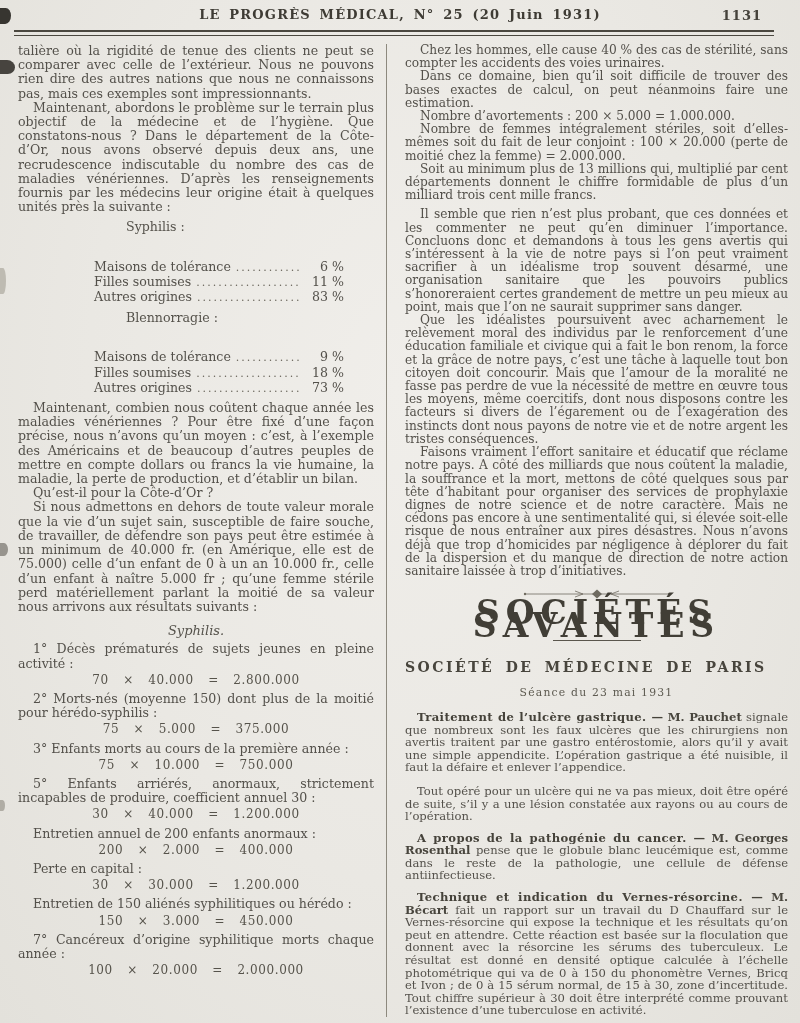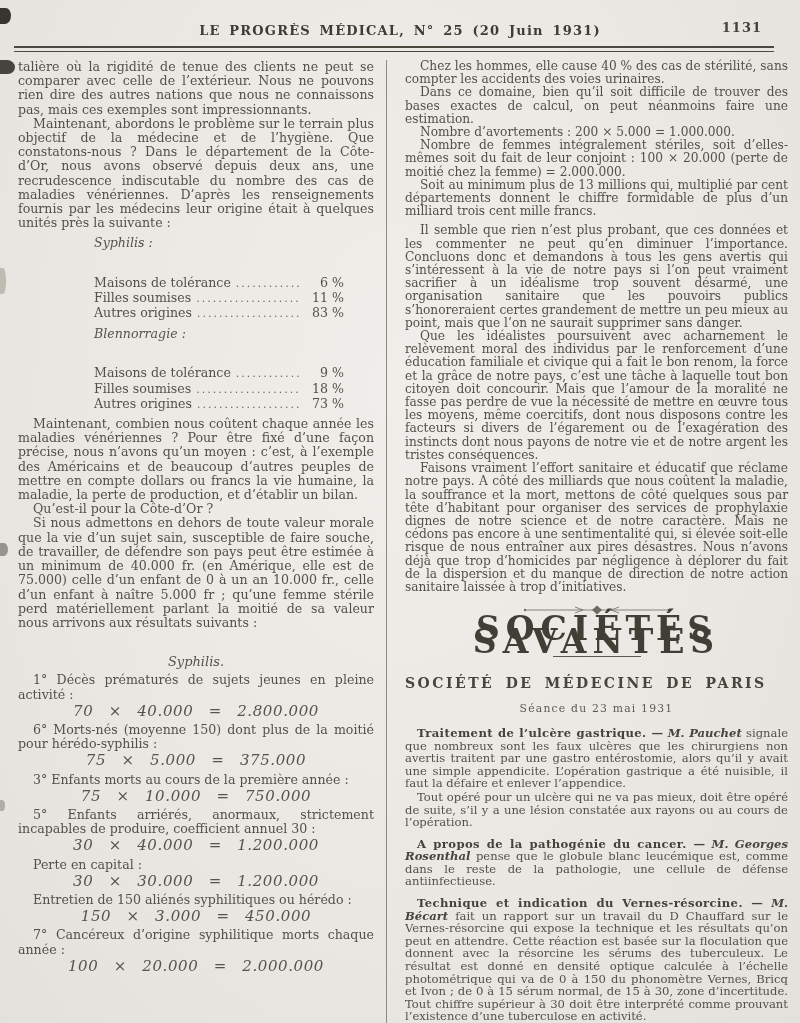--- a/index.html
+++ b/index.html
@@ -6,61 +6,61 @@
   body {
     width:800px; height:1023px; overflow:hidden; position:relative;
     background: radial-gradient(ellipse at 50% 38%, #f0eeea 0%, #eae8e3 55%, #e3e1db 100%);
     font-family:"DejaVu Serif","Liberation Serif",serif;
     color:#53504a;
     -webkit-font-smoothing:antialiased;
   }
   .page { position:relative; width:800px; height:1023px; }
 
   
-  .masthead { position:relative; padding-top:20px; text-align:center; }
+  .masthead { position:relative; padding-top:4px; text-align:center; }
   .journal-line { font-size:13px; font-weight:bold; letter-spacing:1.2px; color:#3e3b34; word-spacing:3px; }
   .journal-line .issue { font-weight:bold; }
-  .folio { position:absolute; top:20px; right:38px; font-size:13px; font-weight:bold; letter-spacing:1px; color:#45423b; }
+  .folio { position:absolute; top:8px; right:38px; font-size:13px; font-weight:bold; letter-spacing:1px; color:#45423b; }
   .head-rule { margin:7px 26px 0 14px; height:3px; border-top:2px solid #4b4840; border-bottom:1px solid #4b4840; }
 
   
   .columns { display:grid; grid-template-columns:368px 1fr; padding:8px 12px 0 18px; }
   .col-left { padding-right:12px; font-size:12.6px; line-height:14.2px; text-align:justify; }
   .col-right { border-left:1px solid #8d897e; padding-left:18px; font-size:12.2px; line-height:13.2px; text-align:justify; }
   p { margin:0; }
   .indent { text-indent:15px; }
 
   
-  .stat-head { margin-left:76px; font-style:italic; margin-top:6px; margin-bottom:2px; color:#55524b; }
+  .stat-head { margin-left:108px; margin-top:6px; margin-bottom:2px; color:#55524b; }
   .stat-rows { margin-left:76px; width:250px;margin-top:25px; }
   .stat-row { display:flex; align-items:baseline; }
   .stat-label { white-space:nowrap; }
   .stat-dots { flex:1; overflow:hidden; white-space:nowrap; margin:0 5px; color:#6e6a60; letter-spacing:2px; font-size:11px; }
   .stat-dots::after { content:"..................................................."; }
   .stat-value { width:40px; text-align:right; white-space:nowrap; }
 
   
   .calc-item { margin-top:3px; }
   .calc-text { text-indent:15px; text-align:justify; }
-  .formula { text-align:center; word-spacing:10px; letter-spacing:.6px; font-size:15px; color:#56534b; margin:2px 0 5px;font-style:italic; }
+  .formula { text-align:center; word-spacing:10px; letter-spacing:.6px; font-size:12px; color:#56534b; margin:2px 0 5px; }
   .formula:empty { display:none; margin:0; }
-  .center-head { text-align:center; font-style:italic; margin:25px 0 4px; font-size:13px; color:#55524b; }
+  .center-head { text-align:center; font-style:italic; margin:10px 0 4px; font-size:13px; color:#55524b; }
 
   
   .ornament { display:block; margin:10px auto 6px; }
   .section-title { text-align:center; font-weight:bold; font-size:33px; letter-spacing:6px; word-spacing:16px; color:#413e36; margin-top:4px; }
   .title-rule { width:88px; border-top:1px solid #5a564d; margin:7px auto 0; }
   .society-head { text-align:left; font-weight:bold; font-size:14px; letter-spacing:2.5px; word-spacing:4px; color:#48453d; margin-top:20px; }
   .session-date { text-align:center; font-size:10.8px; letter-spacing:1.2px; color:#5d5a50; margin-top:12px; }
   .reports { margin-top:12px; font-size:11.6px; line-height:12.6px; }
   .report { margin-top:9px; }
   .report p { text-indent:12px; text-align:justify; }
   .report-title { font-weight:bold; letter-spacing:.4px; color:#45423a; }
-  .report-author { font-weight:bold; font-style:italic; color:#48453d; }
-  .report-extra { margin-top:1px; }
+  .report-author { font-weight:bold; color:#48453d; }
+  .report-extra { margin-top:11px; }
   .report-extra:empty { display:none; }
 
   
   .artifact { position:absolute; left:0; }
   .a1 { top:8px;  width:11px; height:16px; background:#23211d; border-radius:0 55% 60% 0; opacity:.9; }
   .a2 { top:60px; width:15px; height:14px; background:#2a2823; border-radius:0 60% 55% 0; opacity:.85; }
   .a3 { top:268px; width:6px; height:26px; background:#8b8779; border-radius:0 50% 50% 0; opacity:.45; }
   .a4 { top:543px; width:8px; height:13px; background:#55524a; border-radius:0 50% 50% 0; opacity:.55; }
   .a5 { top:800px; width:5px; height:11px; background:#6e6a60; border-radius:0 50% 50% 0; opacity:.45; }
 </style>
@@ -132,30 +132,34 @@
       <p class="indent">Qu’est-il pour la Côte-d’Or ?</p>
       <p class="indent">Si nous admettons en dehors de toute valeur morale que la vie d’un sujet sain, susceptible de faire souche, de travailler, de défendre son pays peut être estimée à un minimum de 40.000 fr. (en Amérique, elle est de 75.000) celle d’un enfant de 0 à un an 10.000 fr., celle d’un enfant à naître 5.000 fr ; qu’une femme stérile perd matériellement parlant la moitié de sa valeur nous arrivons aux résultats suivants :</p>
 
       <div class="center-head">Syphilis.</div>
 
       <div class="calc-item">
         <p class="calc-text">1° Décès prématurés de sujets jeunes en pleine activité :</p>
         <div class="formula">70 × 40.000 = 2.800.000</div>
       </div>
       <div class="calc-item">
-        <p class="calc-text">6° Morts-nés (moyenne 150) dont plus de la moitié pour hérédo-syphilis :</p>
+        <p class="calc-text">2° Morts-nés (moyenne 150) dont plus de la moitié pour hérédo-syphilis :</p>
         <div class="formula">75 × 5.000 = 375.000</div>
       </div>
       <div class="calc-item">
         <p class="calc-text">3° Enfants morts au cours de la première année :</p>
         <div class="formula">75 × 10.000 = 750.000</div>
       </div>
       <div class="calc-item">
         <p class="calc-text">5° Enfants arriérés, anormaux, strictement incapables de produire, coefficient annuel 30 :</p>
         <div class="formula">30 × 40.000 = 1.200.000</div>
+      </div>
+      <div class="calc-item">
+        <p class="calc-text">Entretien annuel de 200 enfants anormaux :</p>
+        <div class="formula">200 × 2.000 = 400.000</div>
       </div>
       <div class="calc-item">
         <p class="calc-text">Perte en capital :</p>
         <div class="formula">30 × 30.000 = 1.200.000</div>
       </div>
       <div class="calc-item">
         <p class="calc-text">Entretien de 150 aliénés syphilitiques ou hérédo :</p>
         <div class="formula">150 × 3.000 = 450.000</div>
       </div>
       <div class="calc-item">

